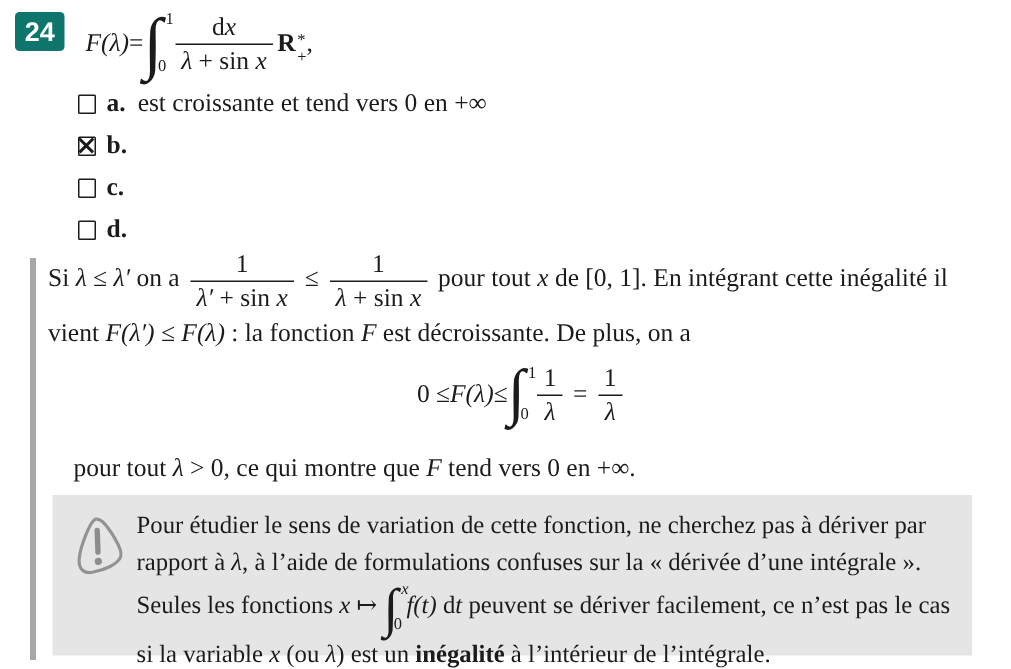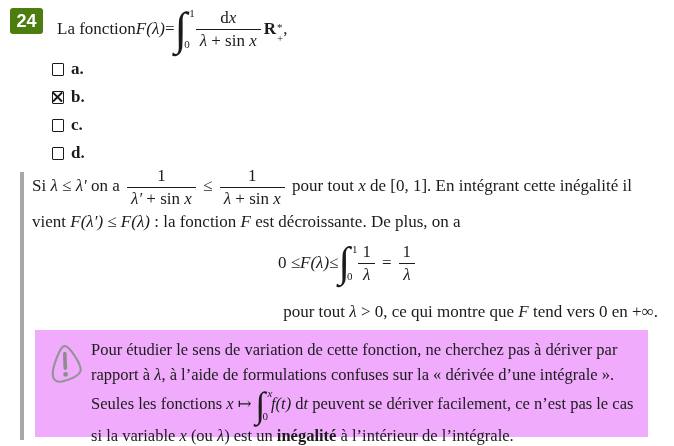--- a/index.html
+++ b/index.html
@@ -12,21 +12,21 @@
     font-family:"Liberation Serif","DejaVu Serif",serif;
     font-size:17px;
   }
   .it { font-style:italic; }
   .bold { font-weight:bold; }
 
   
   .header { position:absolute; left:10px; top:6px; display:flex; align-items:center; }
   .badge {
     width:33px; height:26px; margin-top:2px; align-self:flex-start;
-    background:#4d7c0f; border-radius:3px;
+    background:#0f766e; border-radius:3px;
     display:flex; align-items:center; justify-content:center;
     color:#ffffff; font-family:"Liberation Sans","DejaVu Sans",sans-serif;
     font-weight:bold; font-size:18px;
   }
   .header-formula { display:flex; align-items:center; margin-left:14px; white-space:nowrap; }
 
   
   .int { display:inline-flex; align-items:center; vertical-align:middle; }
   .int .glyph { line-height:0.95; font-weight:normal; }
   .int .limits { display:inline-flex; flex-direction:column; justify-content:space-between; font-size:11px; line-height:1; }
@@ -60,42 +60,41 @@
   }
   .checkbox.checked::before { transform:rotate(45deg); }
   .checkbox.checked::after { transform:rotate(-45deg); }
   .opt-letter { font-weight:bold; margin-right:8px; }
 
   
   .side-bar { position:absolute; left:20px; top:172px; width:4px; height:268px; background:#a8a8a8; }
   .sol-p1 { position:absolute; left:32px; top:166px; width:626px; line-height:27px; }
   .sol-eq { position:absolute; left:36px; top:242px; width:624px; display:flex; align-items:center; justify-content:center; }
   .sol-eq .gap { margin:0 4px; }
-  .sol-p2 { position:absolute; left:32px; top:301px; width:626px; line-height:22px;text-align:right; }
+  .sol-p2 { position:absolute; left:49px; top:301px; width:626px; line-height:22px; }
 
   
   .warning {
     position:absolute; left:35px; top:330px; width:613px; height:107px;
-    background:#f0abfc;
+    background:#e5e5e5;
   }
   .warn-icon { position:absolute; left:10px; top:11px; }
   .warn-text {
     position:absolute; left:56px; top:7px; width:548px;
     font-size:16.5px; line-height:25px;
   }
 </style>
 </head>
 <body>
 
 <div class="header">
   <div class="badge">
       <span>24</span>
     </div>
   <div class="header-formula">
-      <span>La fonction </span>
       <span class="it">F(λ)</span>
       <span> = </span>
       <span class="int int-lg">
         <span class="glyph">∫</span>
         <span class="limits">
           <span class="up">1</span>
           <span class="low">0</span>
         </span>
       </span>
       <span class="frac">
@@ -109,20 +108,21 @@
           <span>+</span>
         </span>
       </span>
       <span>,</span>
     </div>
 </div>
 
 <div class="option" style="top:59px">
     <span class="checkbox"></span>
     <span class="opt-letter">a.</span>
+    <span>est croissante et tend vers 0 en +∞</span>
   </div>
 <div class="option" style="top:87px">
     <span class="checkbox checked"></span>
     <span class="opt-letter">b.</span>
   </div>
 <div class="option" style="top:115px">
     <span class="checkbox"></span>
     <span class="opt-letter">c.</span>
   </div>
 <div class="option" style="top:143px">

